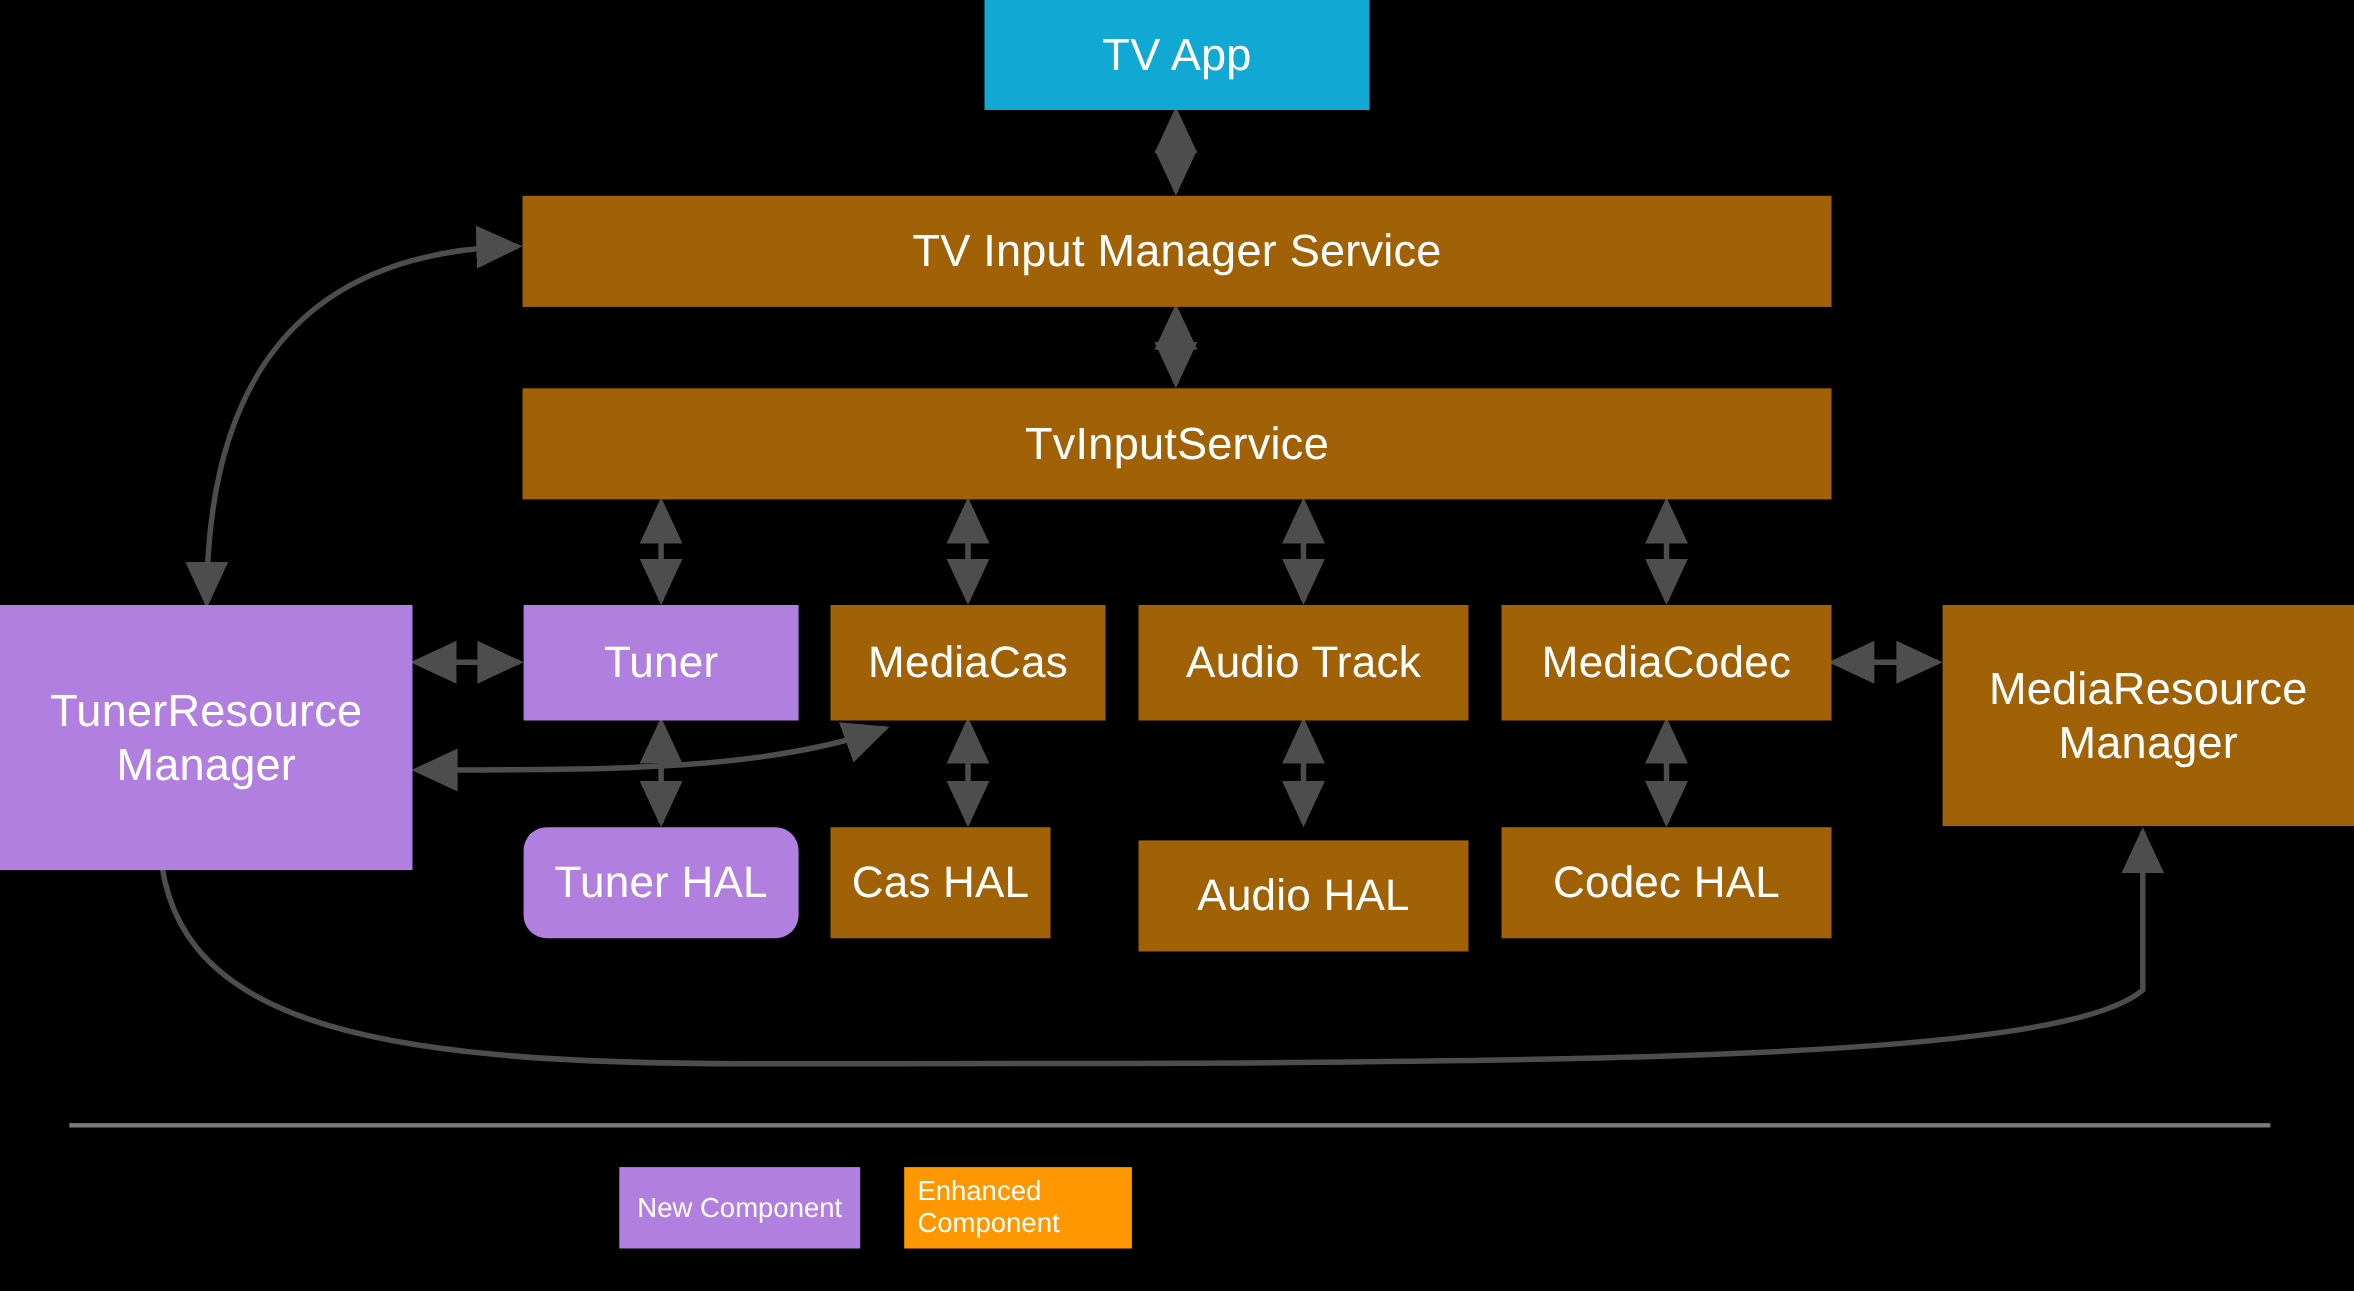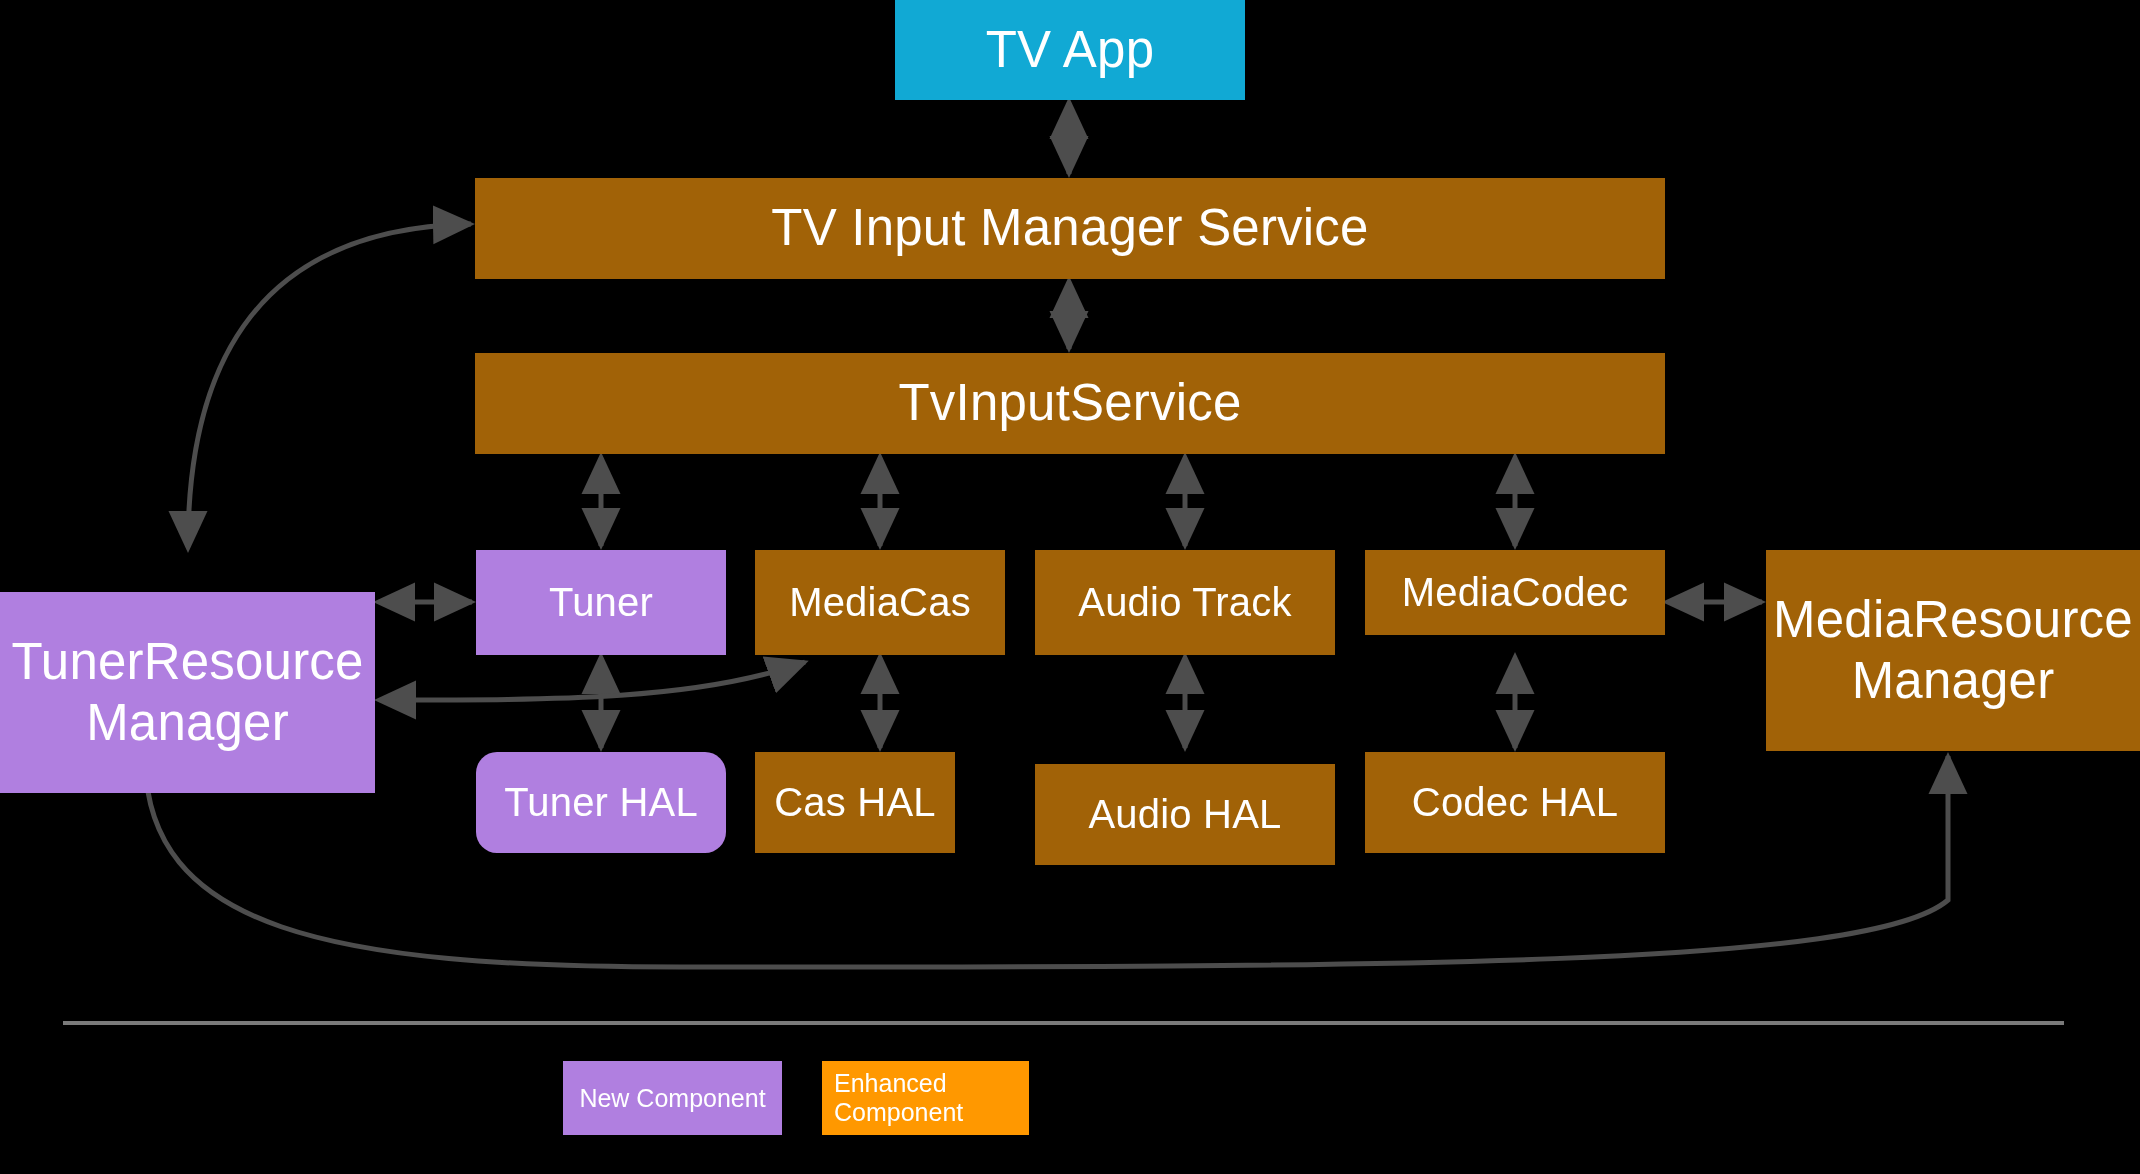--- a/index.html
+++ b/index.html
@@ -24,21 +24,21 @@
     text-align: center;
     color: #ffffff;
     line-height: 1.18;
     white-space: pre-line;
     letter-spacing: 0.2px;
   }
   .node.cyan   { background: #11a9d4; }
   .node.orange { background: #a16207; }
   .node.purple { background: #b07fe0; }
 
-  .fs-big   { font-size: 51px; }
+  .fs-big   { font-size: 41px; }
   .fs-mid   { font-size: 40px; text-align: right; }
 
   #edges {
     position: absolute;
     left: 0; top: 0;
     width: 2140px;
     height: 1174px;
     pointer-events: none;
   }
   .legend-box {
@@ -95,26 +95,26 @@
 
       <path d="M381,700 C560,700 700,700 805,662"></path>
 
       <path d="M145,756 C145,930 330,967 680,967 C1400,967 1870,967 1948,900 L1948,756"></path>
     </g>
   </svg>
 
   <div class="node cyan fs-big" style="left:895px;  top:0px;    width:350px;  height:100px;">TV App</div>
   <div class="node orange fs-big" style="left:475px;  top:178px;  width:1190px; height:101px;">TV Input Manager Service</div>
   <div class="node orange fs-big" style="left:475px;  top:353px;  width:1190px; height:101px;">TvInputService</div>
-  <div class="node purple fs-big" style="left:0px;    top:550px;  width:375px;  height:201px;margin-top:42px;">TunerResource
+  <div class="node purple fs-big" style="left:0px;    top:550px;  width:375px;  height:241px;">TunerResource
 Manager</div>
   <div class="node purple fs-mid" style="left:476px;  top:550px;  width:250px;  height:105px;">Tuner</div>
   <div class="node orange fs-mid" style="left:755px;  top:550px;  width:250px;  height:105px;">MediaCas</div>
   <div class="node orange fs-mid" style="left:1035px; top:550px;  width:300px;  height:105px;">Audio Track</div>
-  <div class="node orange fs-mid" style="left:1365px; top:550px;  width:300px;  height:85px;">MediaCodec</div>
+  <div class="node orange fs-mid" style="left:1365px; top:550px;  width:300px;  height:105px;">MediaCodec</div>
   <div class="node orange fs-big" style="left:1766px; top:550px;  width:374px;  height:201px;">MediaResource
 Manager</div>
   <div class="node purple fs-mid" style="left:476px;  top:752px;  width:250px;  height:101px;border-radius:21px;">Tuner HAL</div>
   <div class="node orange fs-mid" style="left:755px;  top:752px;  width:200px;  height:101px;">Cas HAL</div>
   <div class="node orange fs-mid" style="left:1035px; top:752px;  width:300px;  height:101px;margin-top:12px;">Audio HAL</div>
   <div class="node orange fs-mid" style="left:1365px; top:752px;  width:300px;  height:101px;">Codec HAL</div>
 
   <div class="divider" style="left:63px; top:1021px; width:2001px;"></div>
 
   <div class="legend-box" style="left:563px; top:1061px; width:219px; height:74px; background:#b07fe0;">

